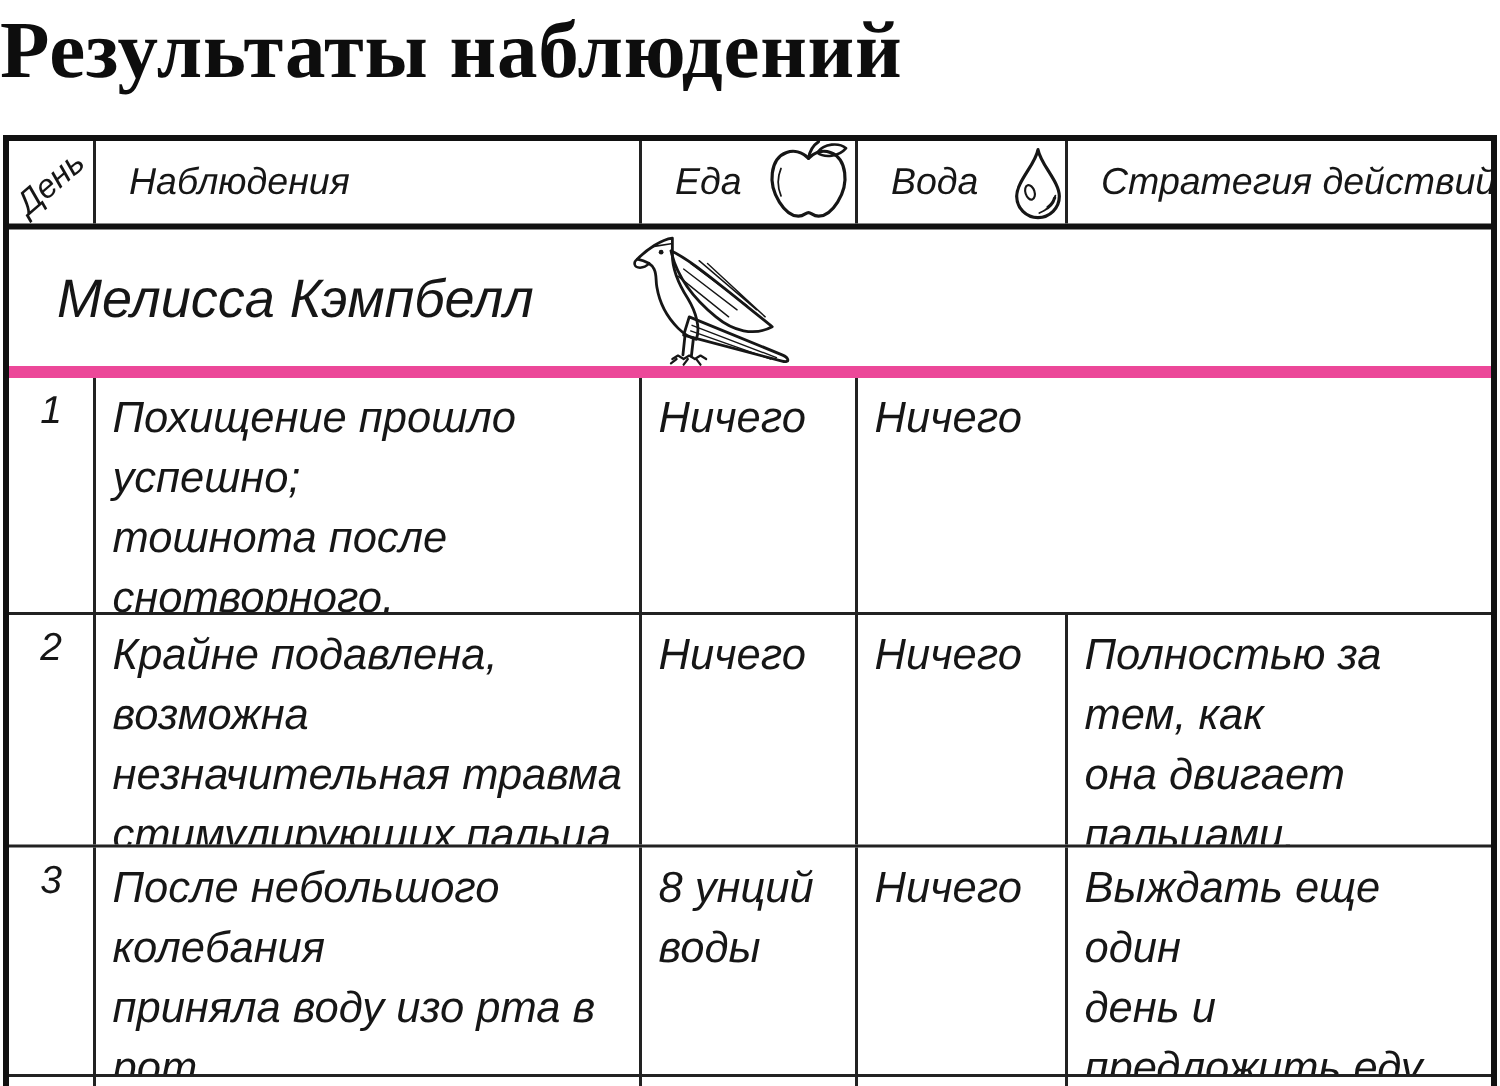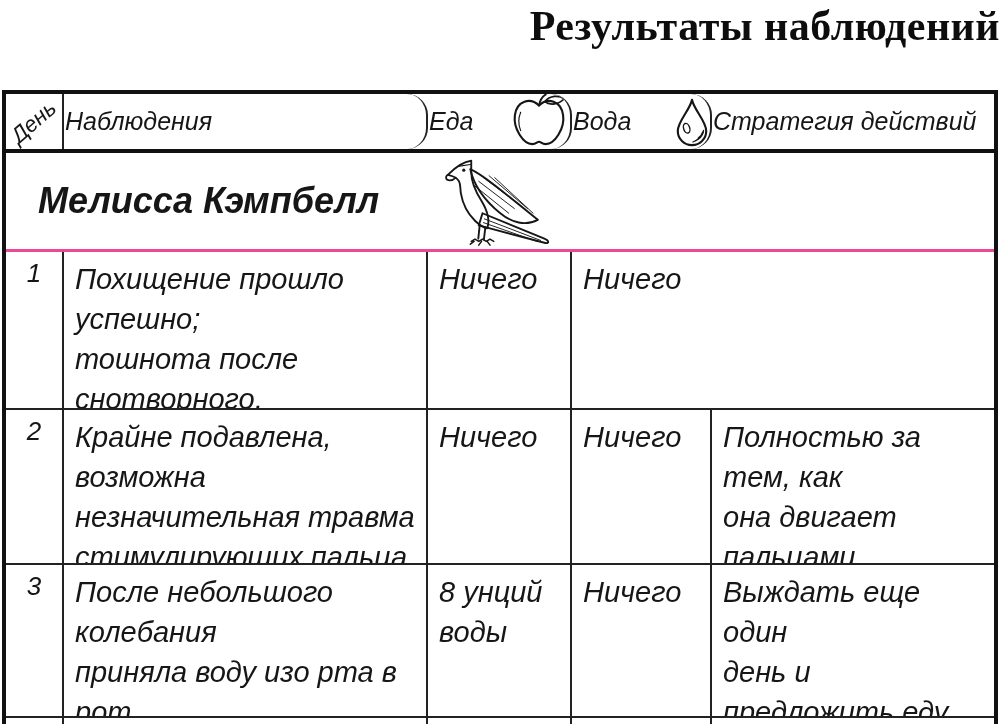--- a/index.html
+++ b/index.html
@@ -3,43 +3,43 @@
 <meta charset="utf-8">
 <style>
   html,body{margin:0;padding:0;}
   body{
     width:1000px;height:724px;overflow:hidden;position:relative;
     background:#ffffff;color:#141414;
     font-family:"Liberation Sans",sans-serif;
   }
   *{box-sizing:border-box;}
   .page-title{
-    position:absolute;top:2px;left:0;width:1000px;text-align:right;
-    font-family:"Liberation Serif",serif;font-weight:bold;font-size:42px;
+    position:absolute;top:2px;left:0;width:1000px;text-align:left;
+    font-family:"Liberation Serif",serif;font-weight:bold;font-size:54px;
     letter-spacing:.5px;color:#0d0d0d;
   }
   .obs-table{
     position:absolute;left:2px;top:90px;width:996px;height:700px;
     border:4px solid #111;background:#fff;
   }
   .trow{
     display:grid;
     grid-template-columns:58px 364px 144px 140px 282px;
   }
   .row-header{height:59px;border-bottom:4px solid #111;}
-  .row-name{height:99px;border-bottom:3px solid #ec4899;display:flex;align-items:center;font-weight:bold;}
+  .row-name{height:99px;border-bottom:8px solid #ec4899;display:flex;align-items:center;}
   .row-data1{height:158px;border-bottom:2px solid #222;}
   .row-data2{height:155px;border-bottom:2px solid #222;}
   .row-data3{height:153px;border-bottom:2px solid #222;}
   .row-stub{height:40px;}
   .cell{border-right:2px solid #222;overflow:hidden;}
   .cell:last-child{border-right:none;}
   .hand{font-style:italic;color:#161616;}
   
-  .hcell{display:flex;align-items:center;font-size:25px;padding-left:1px;border-radius:21px;}
+  .hcell{display:flex;align-items:center;font-size:25px;padding-left:22px;}
   .hcell .lbl{white-space:nowrap;}
   .day-hcell{display:flex;align-items:center;justify-content:center;padding:0;}
   .day-hcell .rot{transform:rotate(-41deg);font-size:22px;white-space:nowrap;}
   .icon-right{margin-left:auto;display:flex;align-items:center;}
   .svg-ink{stroke:#161616;fill:none;stroke-linecap:round;stroke-linejoin:round;}
   
   .subject-name{font-size:36px;margin-left:32px;white-space:nowrap;}
   .subject-icon{margin-left:48px;margin-top:2px;}
   
   .dcell{padding:7px 8px 0 11px;font-size:29px;line-height:1.38;white-space:pre-line;}

